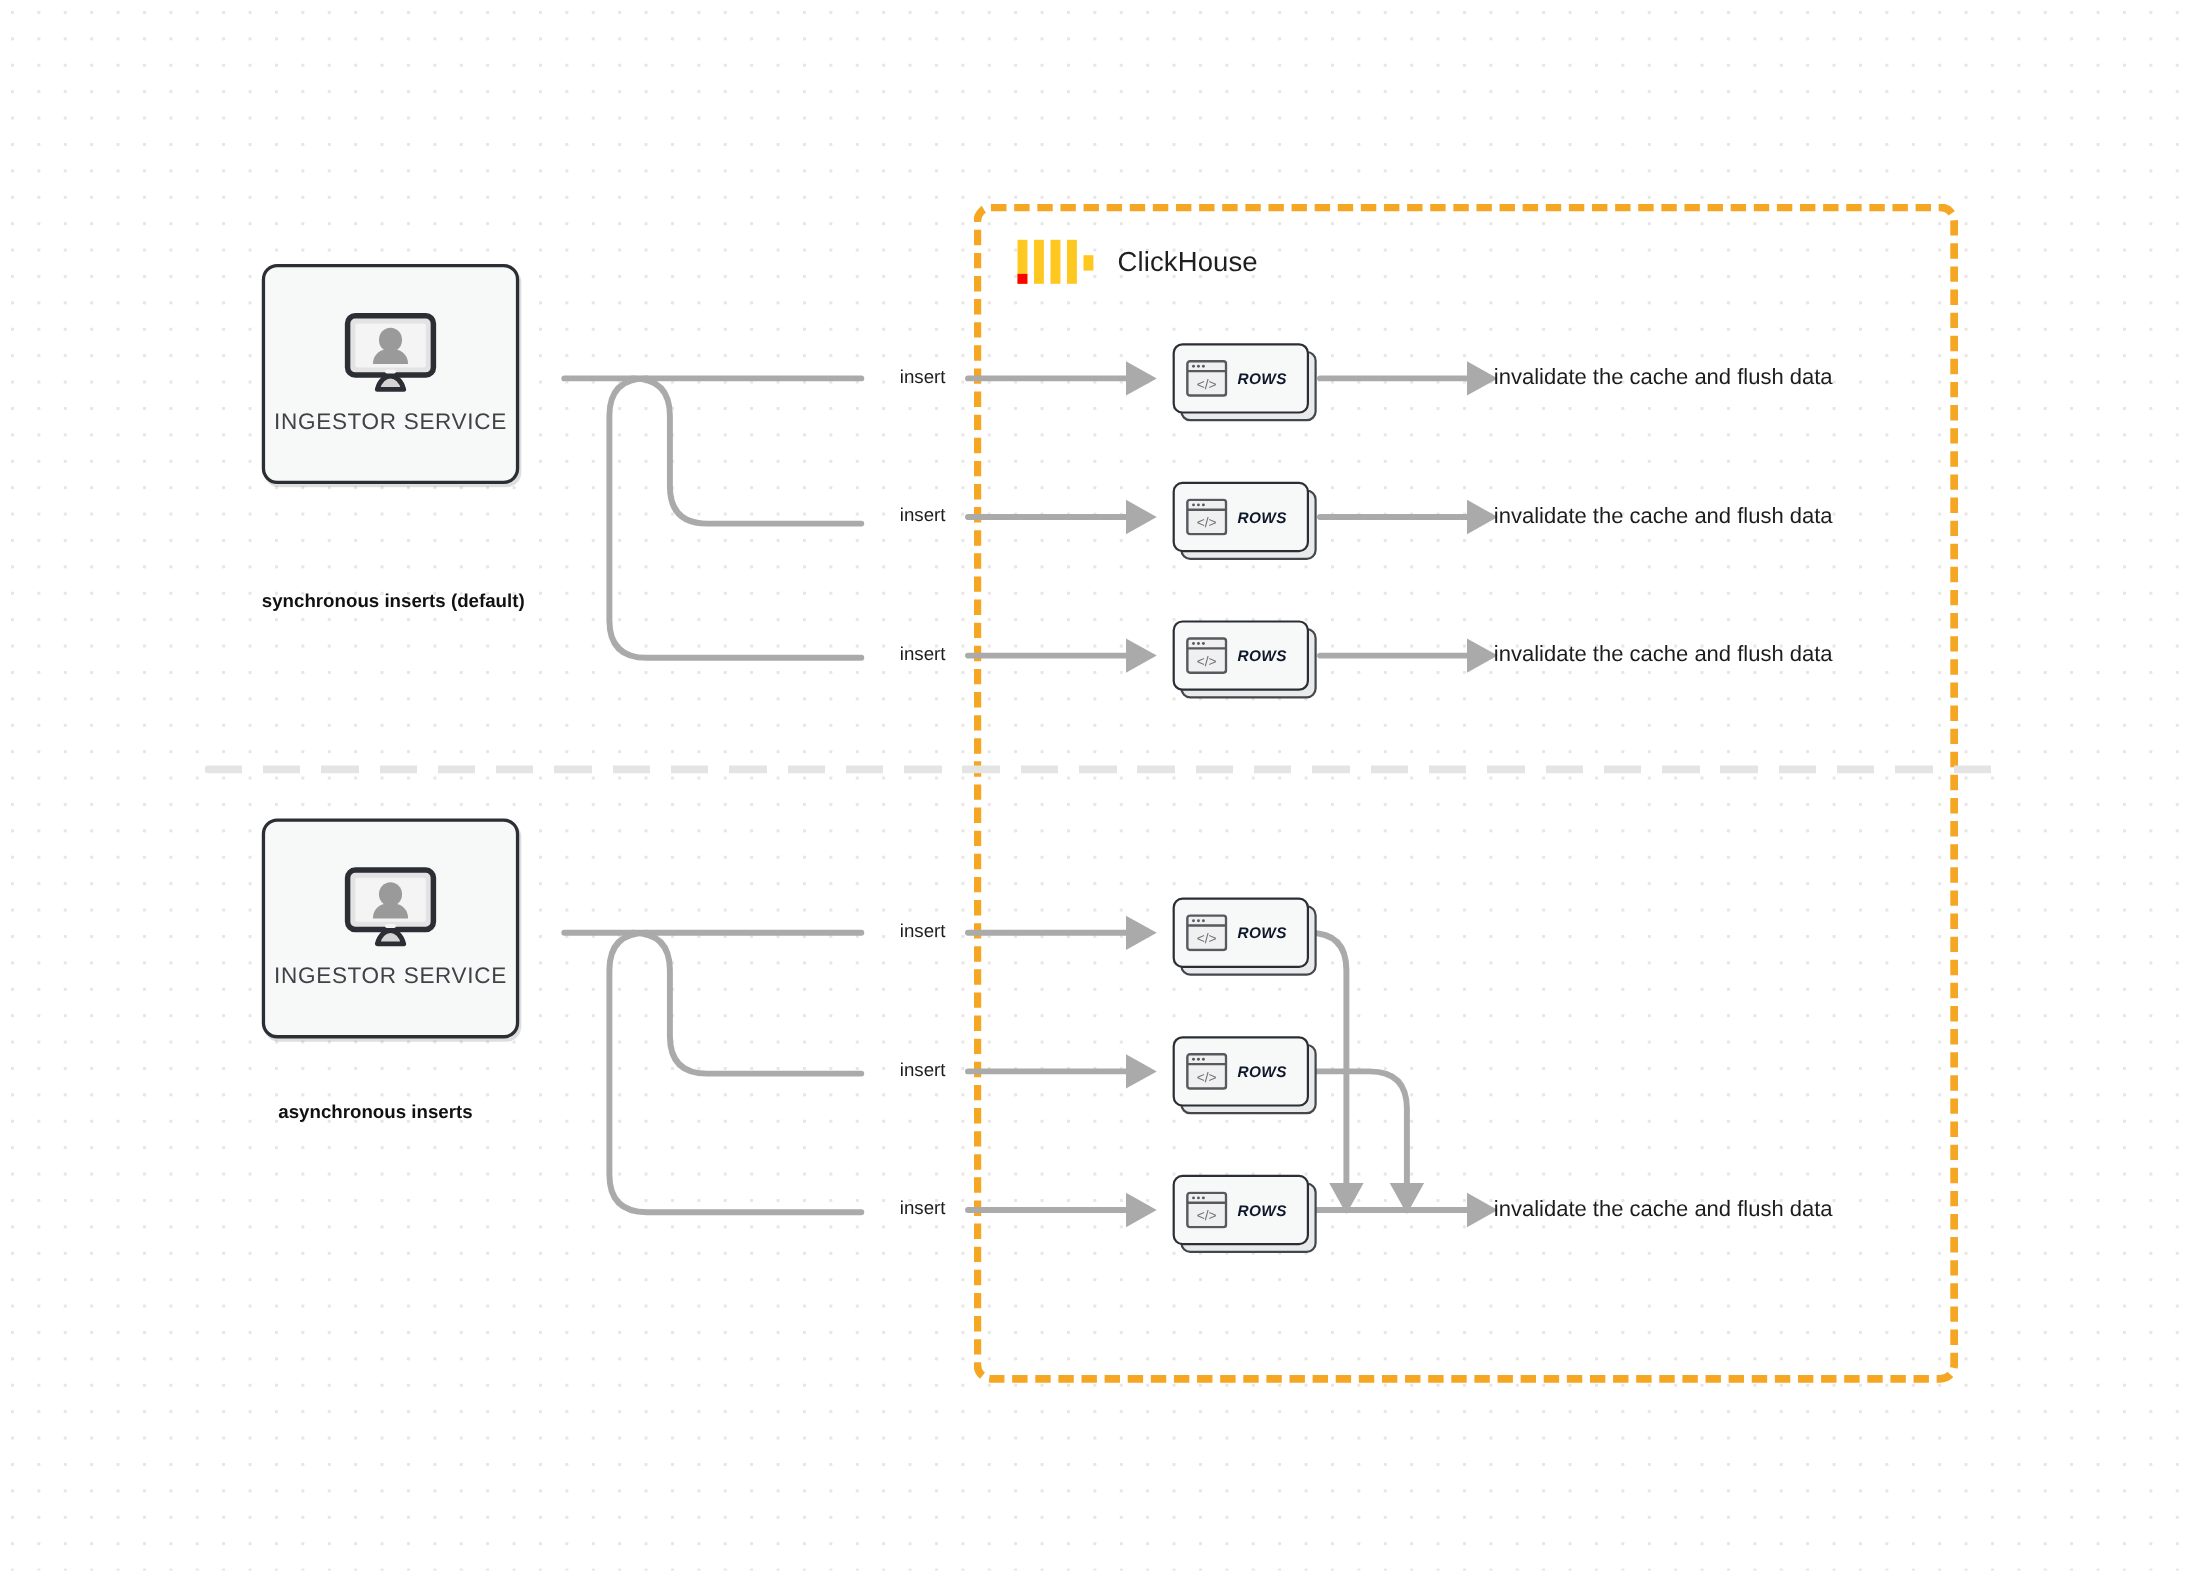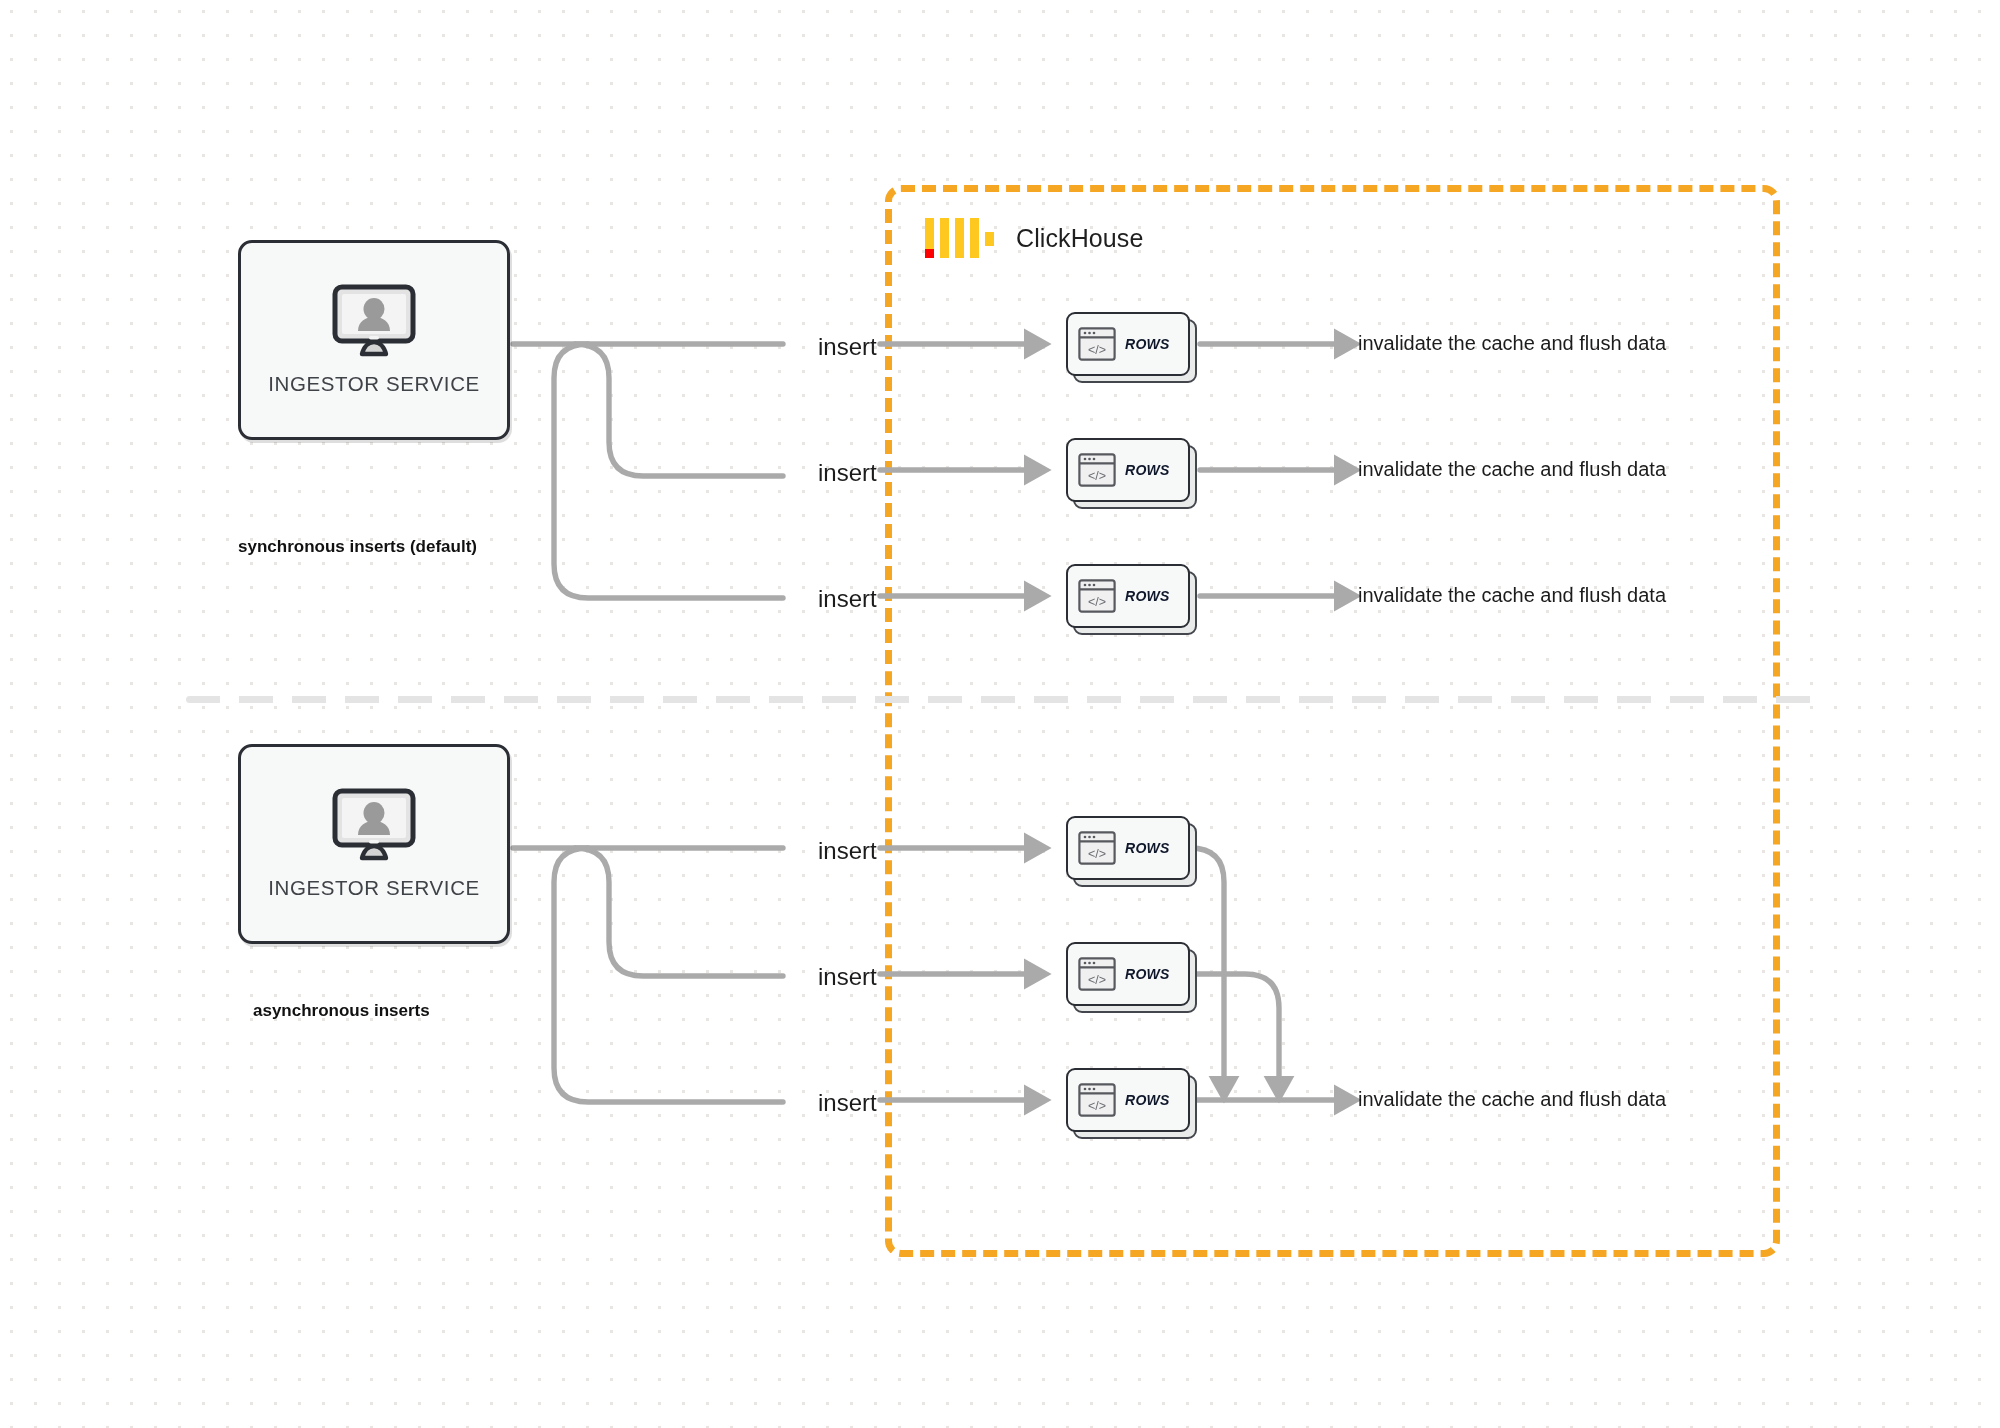--- a/index.html
+++ b/index.html
@@ -78,21 +78,21 @@
   .ch-title {
     font-size: 25px;
     color: #1f1f1f;
     letter-spacing: 0.1px;
     white-space: nowrap;
   }
 
   
   .ingestor {
     position: absolute;
-    width: 272px;
+    width: 234px;
     height: 200px;
     background: #f7f8f8;
     border: 3.5px solid #2b2e34;
     border-radius: 14px;
     box-shadow: 2px 3px 0 rgba(0,0,0,0.13);
     display: flex;
     flex-direction: column;
     align-items: center;
     justify-content: center;
     gap: 14px;
@@ -141,21 +141,21 @@
     color: #0f172a;
     letter-spacing: 0.3px;
   }
 
   
   .txt {
     position: absolute;
     white-space: nowrap;
   }
   .insert-label {
-    font-size: 24px;
+    font-size: 17px;
     color: #1c1c1c;
   }
   .flush-label {
     font-size: 20px;
     color: #1c1c1c;
   }
   .section-label {
     font-size: 17px;
     font-weight: bold;
     color: #111111;

